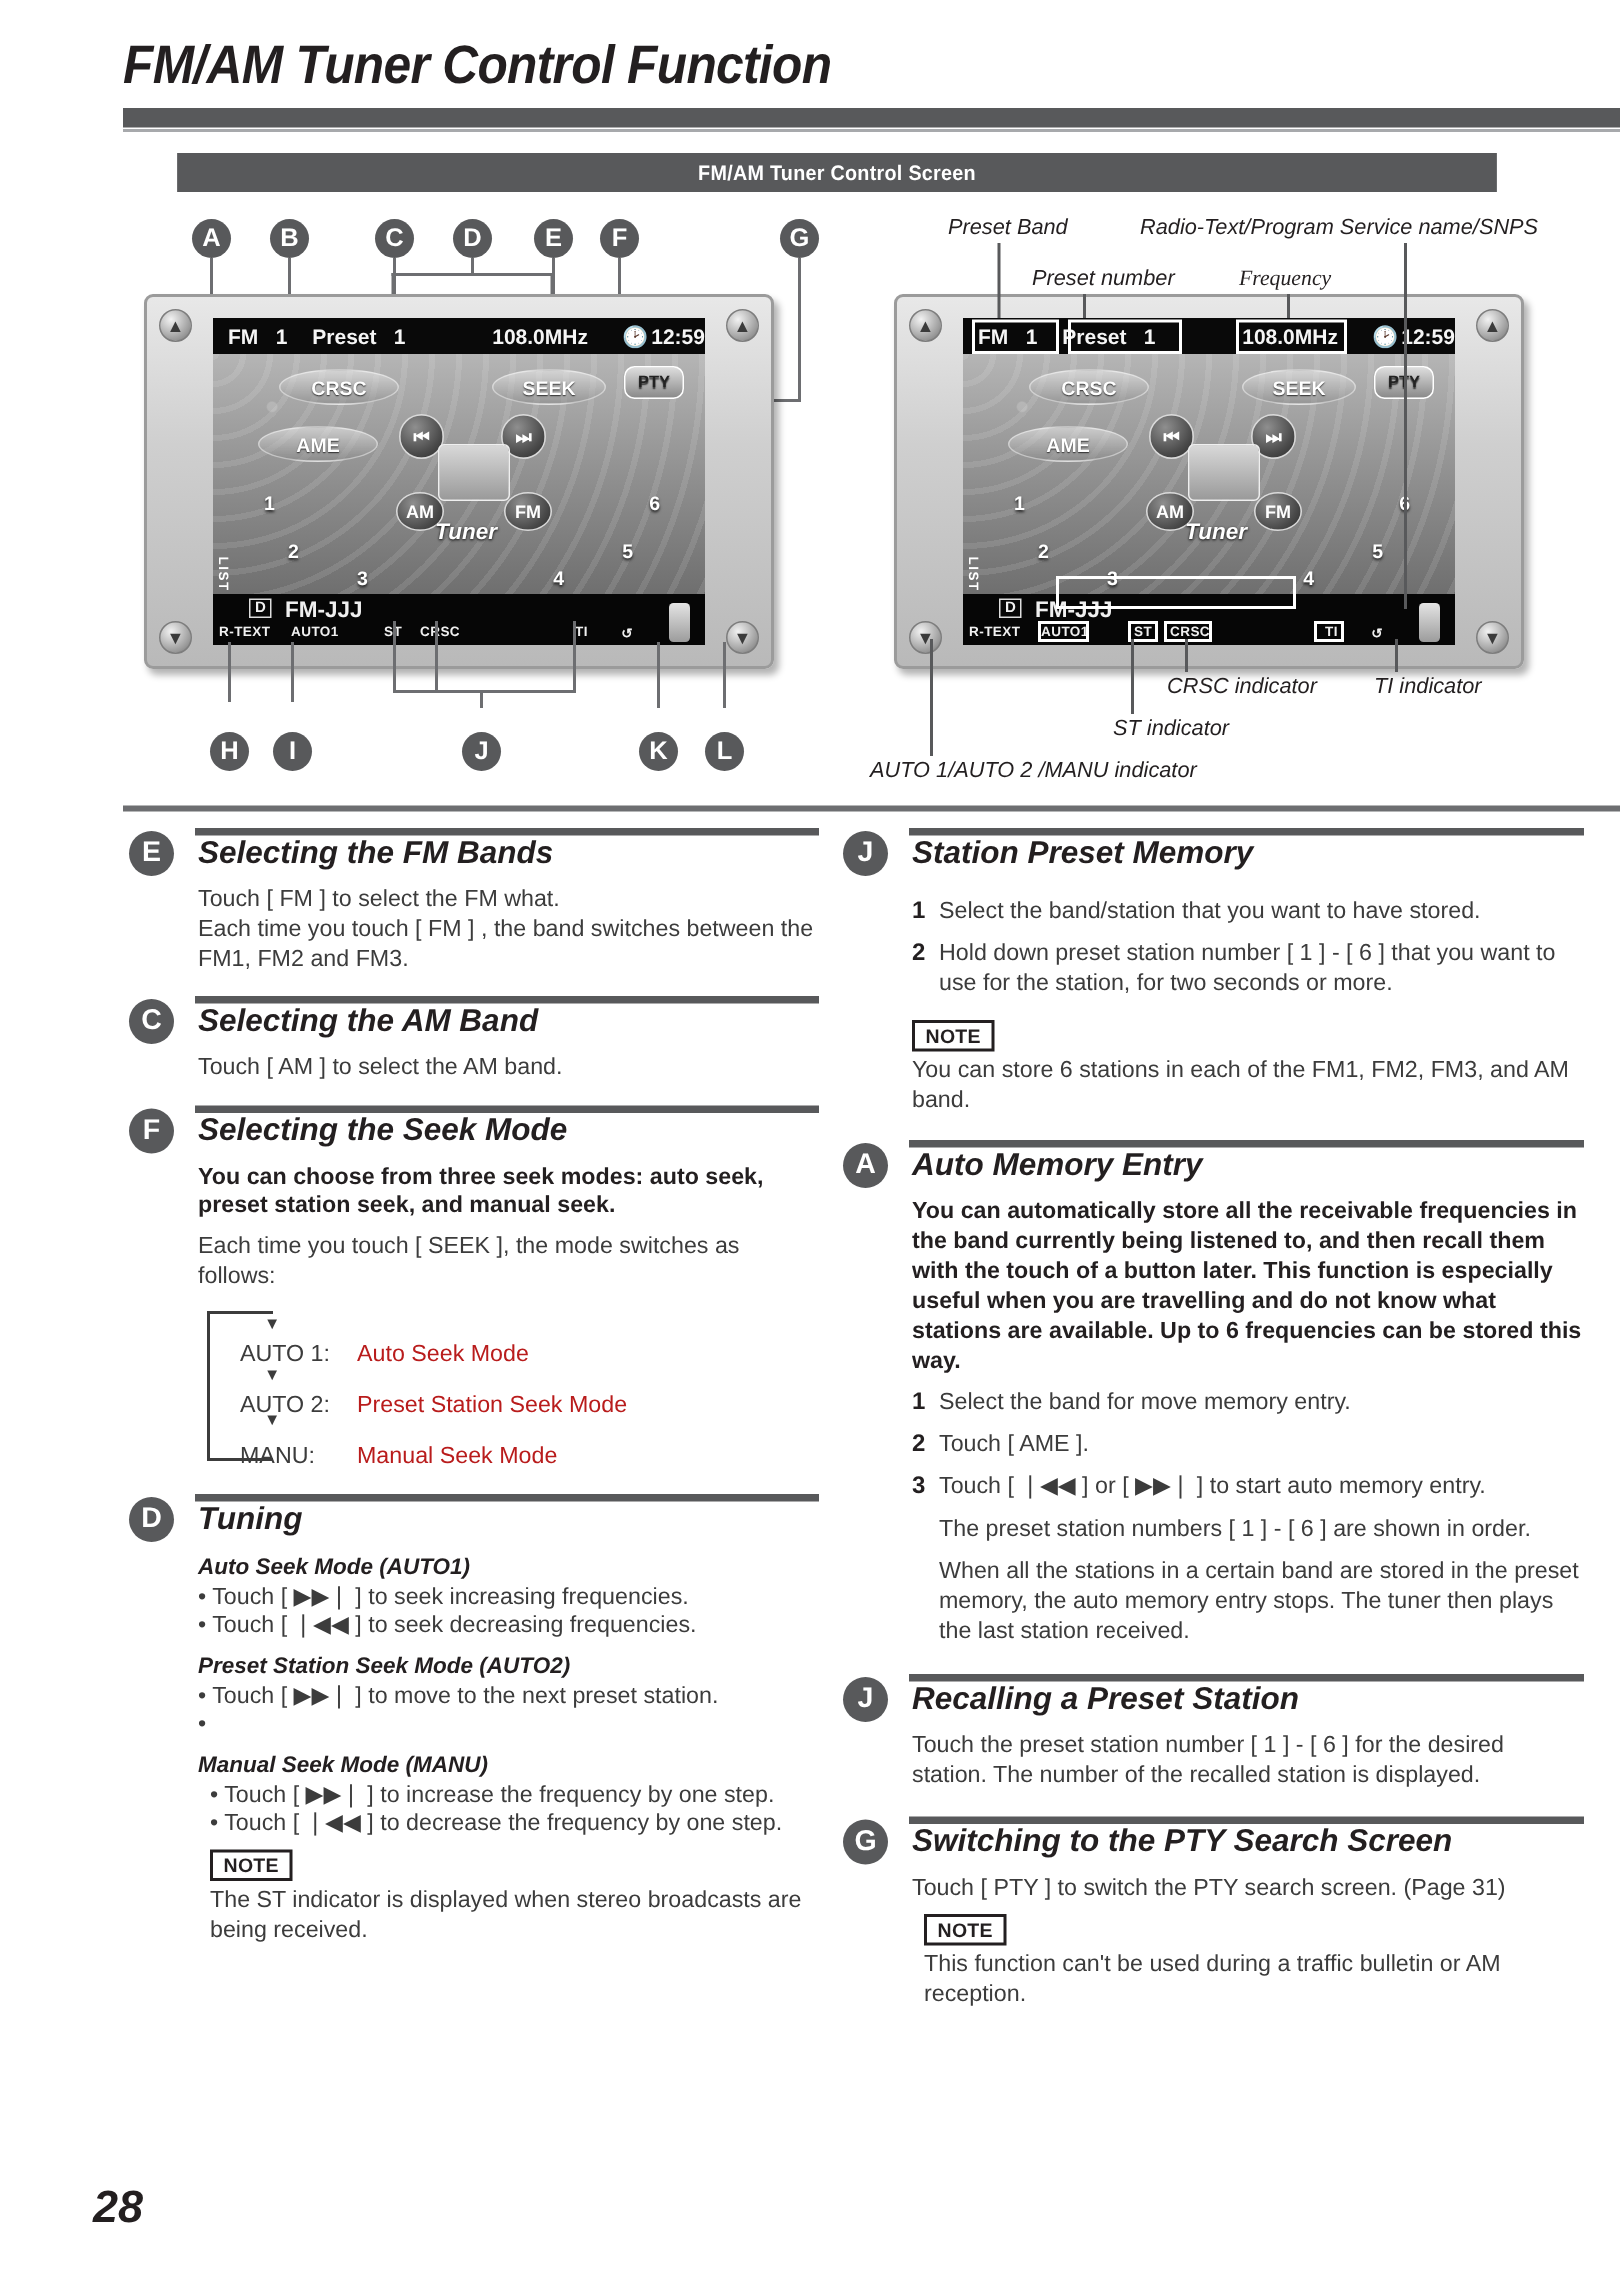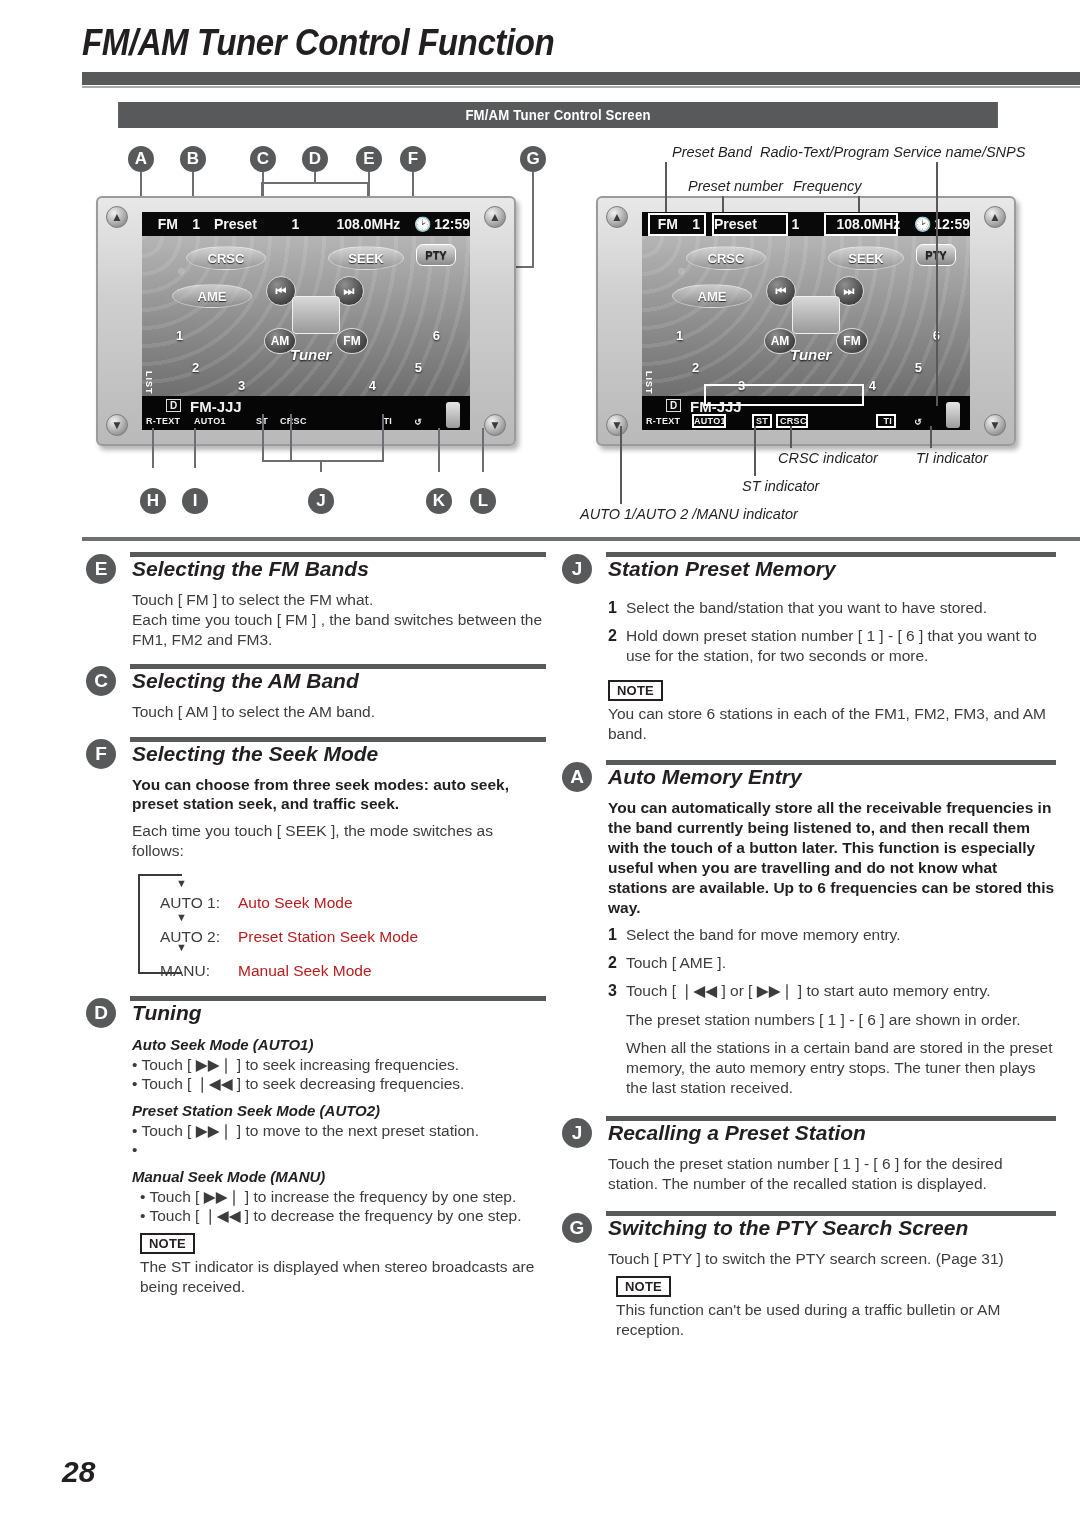--- a/index.html
+++ b/index.html
@@ -70,21 +70,20 @@
     position: absolute; width: 22px; height: 22px; border-radius: 50%;
     background: radial-gradient(circle at 35% 30%, #f2f2f2, #9a9a9a 70%, #6f6f6f);
     border: 1px solid #7d7d7d;
     color: #3b3b3b; font-size: 12px; font-weight: bold;
     display: flex; align-items: center; justify-content: center;
   }
   .lcd {
     position: absolute;
     background: #0b0b0b;
     overflow: hidden;
-    text-align: center;
   }
   .lcd-top {
     position: absolute; left: 0; right: 0; top: 0; height: 24px;
     background: #090909; color: #f5f5f5;
     font-size: 14px; font-weight: bold;
     display: flex; align-items: center;
   }
   .lcd-top span { display: inline-block; }
   .lcd-body {
     position: absolute; left: 0; right: 0; top: 24px; bottom: 34px;
@@ -357,23 +356,23 @@
         <div class="hl-box" style="left:70px; top:1px;  width:76px; height:23px;"></div>
         <div class="hl-box" style="left:182px; top:1px; width:74px; height:23px;"></div>
         <div class="hl-box" style="left:62px; bottom:24px; width:160px; height:22px;"></div>
         <div class="hl-box" style="left:50px; bottom:2px; width:34px; height:14px;"></div>
         <div class="hl-box" style="left:110px; bottom:2px; width:20px; height:14px;"></div>
         <div class="hl-box" style="left:134px; bottom:2px; width:32px; height:14px;"></div>
         <div class="hl-box" style="right:74px; bottom:2px; width:20px; height:14px;"></div>
       </div>
     </div>
 
-    <div class="fig-label" style="left:632px; top:6px;margin-left:40px;">Preset Band</div>
+    <div class="fig-label" style="left:632px; top:6px;">Preset Band</div>
     <div class="fig-label" style="left:688px; top:40px;">Preset number</div>
-    <div class="fig-label" style="left:793px; top:40px;">Frequency</div>
+    <div class="fig-label" style="left:826px; top:40px;font-family:Liberation Serif, serif;">Frequency</div>
     <div class="fig-label" style="left:760px; top:6px;">Radio-Text/Program Service name/SNPS</div>
 
     <div class="fig-leader" style="left:665px; top:24px; height:50px;"></div>
     <div class="fig-leader" style="left:722px; top:58px; height:16px;"></div>
     <div class="fig-leader" style="left:858px; top:58px; height:16px;"></div>
     <div class="fig-leader" style="left:936px; top:24px; height:244px;"></div>
 
     <div class="fig-label" style="left:580px; top:368px;">AUTO 1/AUTO 2 /MANU indicator</div>
     <div class="fig-label" style="left:742px; top:340px;">ST indicator</div>
     <div class="fig-label" style="left:778px; top:312px;">CRSC indicator</div>
@@ -412,21 +411,21 @@
       </div>
     </div>
 
     <div class="sec" style="margin-top:14px;">
       <div class="sec-head">
         <div class="sec-rule"></div>
         <div class="sec-badge">F</div>
         <div class="sec-title">Selecting the Seek Mode</div>
       </div>
       <div class="sec-body">
-        <div class="bold-text">You can choose from three seek modes: auto seek, preset station seek, and traffic seek.</div>
+        <div class="bold-text">You can choose from three seek modes: auto seek, preset station seek, and manual seek.</div>
         <div class="body-text" style="margin-top:7px;">Each time you touch [ SEEK ], the mode switches as follows:</div>
 
         <div class="flow">
           <div class="flow-line-left"></div>
           <div class="flow-line-top"></div>
           <div class="flow-line-bot"></div>
           <div class="arrow" style="top:4px;">▼</div>
           <div class="flow-row" style="top:8px;">
             <div class="flow-key" style="padding-left:22px;">AUTO 1:</div>
             <div class="flow-val">Auto Seek Mode</div>

